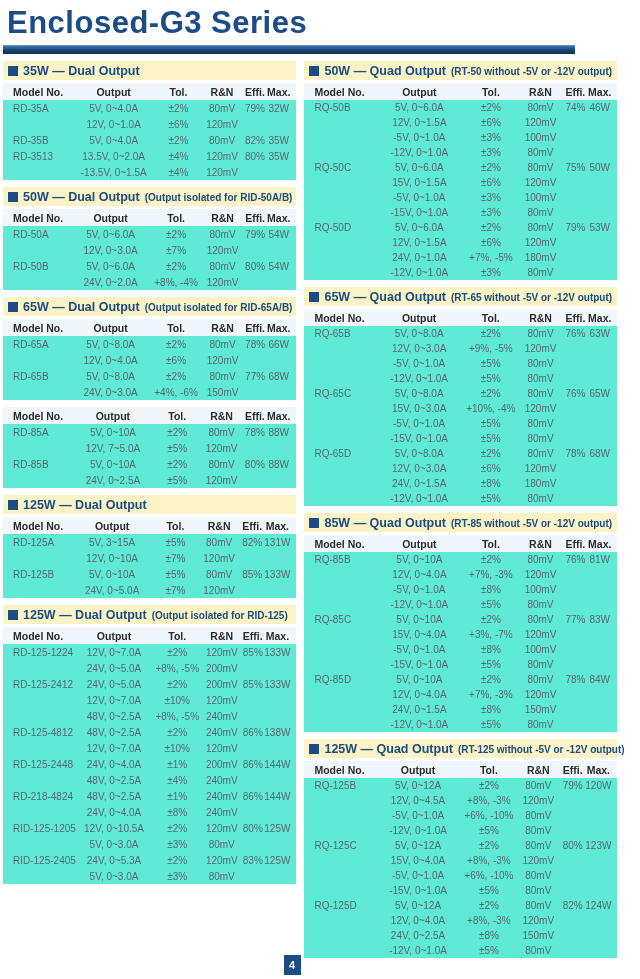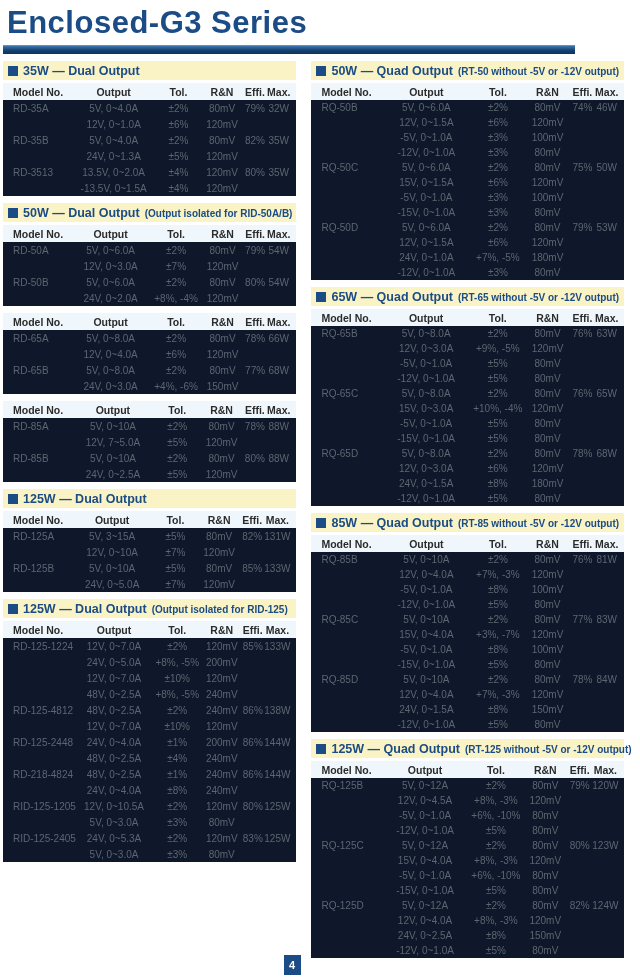--- a/index.html
+++ b/index.html
@@ -6,33 +6,33 @@
   html,body { width:640px; height:979px; background:#ffffff; overflow:hidden;
               font-family:"Liberation Sans", sans-serif; }
   .page { width:584px; height:979px; position:relative; padding:2px 9px 0 3px;border-radius:10px; }
 
   .title { color:#1b4c85; font-size:31px; font-weight:bold; letter-spacing:0.5px;
            padding:3px 0 4px 4px; }
   .title-rule { height:9px; width:100%;
                 background:linear-gradient(180deg,#3c77b0 0%,#16406f 55%,#0f3257 100%);
                 border-top:1px solid #5a94c4; margin-bottom:7px; }
 
-  .cols { display:flex; gap:15px; }
+  .cols { display:flex; gap:8px; }
   .col { width:313px; }
 
   .sec { margin-bottom:7px; }
   .sec-header { display:flex; align-items:center; background:#faf3c6;
                 height:19px; padding:0 4px; }
   .bullet { width:10px; height:10px; background:#1b4c85; display:inline-block;
             margin:0 5px 0 1px; flex:0 0 auto; }
   .sec-title { color:#1b4c85; font-weight:bold; font-size:12.5px; white-space:nowrap; }
   .sec-subtitle { color:#1b4c85; font-weight:bold; font-size:10px; margin-left:5px;
                   white-space:nowrap; padding-top:1px; }
 
-  table { width:100%; border-collapse:collapse; background:#0f172a; margin-top:3px; }
+  table { width:100%; border-collapse:collapse; background:#5eead4; margin-top:3px; }
   thead th { background:#f0f7fc; color:#2b2b2b; font-size:10.5px; font-weight:bold;
              height:17px; white-space:nowrap; }
   tbody td { color:#5c6670; font-size:10px; height:16px; white-space:nowrap; }
   .col-right tbody td { height:15px; }
 
   .c-model { text-align:left; padding-left:10px; width:72px; }
   .c-output { text-align:center; width:92px; }
   .c-tol { text-align:center; width:56px; }
   .c-rn { text-align:center; width:46px; }
   .c-effi { text-align:center; width:26px; }
@@ -87,28 +87,20 @@
               </tr>
               <tr>
                 <td class="c-model">RD-35B</td>
                 <td class="c-output">5V, 0~4.0A</td>
                 <td class="c-tol">±2%</td>
                 <td class="c-rn">80mV</td>
                 <td class="c-effi">82%</td>
                 <td class="c-max">35W</td>
               </tr>
               <tr>
-                <td class="c-model"></td>
-                <td class="c-output">24V, 0~1.3A</td>
-                <td class="c-tol">±5%</td>
-                <td class="c-rn">120mV</td>
-                <td class="c-effi"></td>
-                <td class="c-max"></td>
-              </tr>
-              <tr>
                 <td class="c-model">RD-3513</td>
                 <td class="c-output">13.5V, 0~2.0A</td>
                 <td class="c-tol">±4%</td>
                 <td class="c-rn">120mV</td>
                 <td class="c-effi">80%</td>
                 <td class="c-max">35W</td>
               </tr>
               <tr>
                 <td class="c-model"></td>
                 <td class="c-output">-13.5V, 0~1.5A</td>
@@ -167,20 +159,25 @@
                 <td class="c-output">24V, 0~2.0A</td>
                 <td class="c-tol">+8%, -4%</td>
                 <td class="c-rn">120mV</td>
                 <td class="c-effi"></td>
                 <td class="c-max"></td>
               </tr>
             </tbody>
           </table>
         </section>
         <section class="sec">
+          <div class="sec-header">
+            <span class="bullet"></span>
+            <span class="sec-title">65W — Dual Output</span>
+            <span class="sec-subtitle">(Output isolated for RID-65A/B)</span>
+          </div>
           <table>
             <thead>
               <tr>
                 <th class="c-model">Model No.</th>
                 <th class="c-output">Output</th>
                 <th class="c-tol">Tol.</th>
                 <th class="c-rn">R&amp;N</th>
                 <th class="c-effi">Effi.</th>
                 <th class="c-max">Max.</th>
               </tr>
@@ -347,20 +344,28 @@
                 <td class="c-effi">85%</td>
                 <td class="c-max">133W</td>
               </tr>
               <tr>
                 <td class="c-model"></td>
                 <td class="c-output">24V, 0~5.0A</td>
                 <td class="c-tol">+8%, -5%</td>
                 <td class="c-rn">200mV</td>
                 <td class="c-effi"></td>
                 <td class="c-max"></td>
+              </tr>
+              <tr>
+                <td class="c-model">RD-125-2412</td>
+                <td class="c-output">24V, 0~5.0A</td>
+                <td class="c-tol">±2%</td>
+                <td class="c-rn">200mV</td>
+                <td class="c-effi">85%</td>
+                <td class="c-max">133W</td>
               </tr>
               <tr>
                 <td class="c-model"></td>
                 <td class="c-output">12V, 0~7.0A</td>
                 <td class="c-tol">±10%</td>
                 <td class="c-rn">120mV</td>
                 <td class="c-effi"></td>
                 <td class="c-max"></td>
               </tr>
               <tr>

